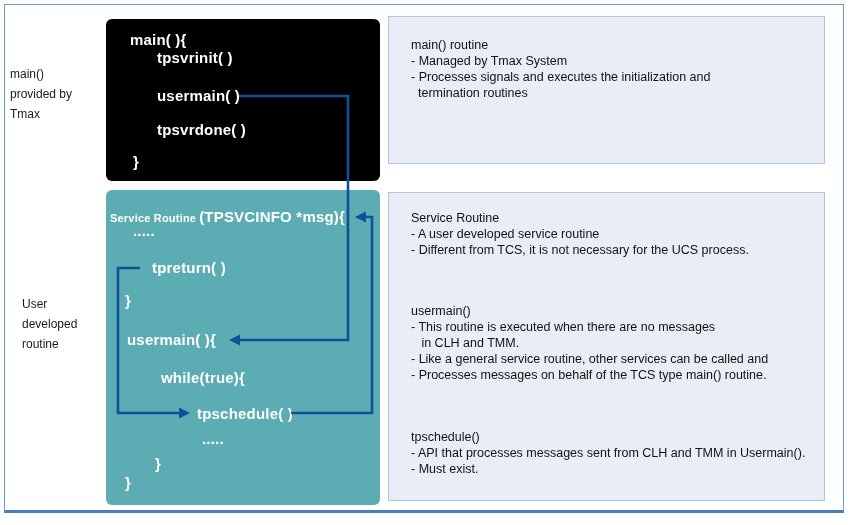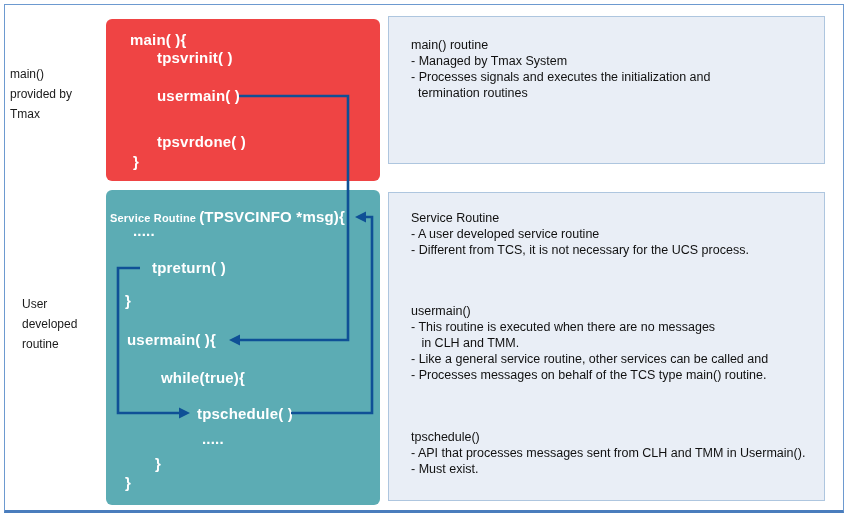--- a/index.html
+++ b/index.html
@@ -13,21 +13,21 @@
     border:1px solid #6d9ad0; border-bottom:3px solid #4a7dbd;
     background:transparent;
   }
   
   .side-label {
     position:absolute; color:#1a1a1a; font-size:12px; line-height:20px;
     white-space:pre;
   }
   
   .code-box { position:absolute; border-radius:6px; }
-  #main-box { left:106px; top:19px;  width:274px; height:162px; background:#ef4444; }
+  #main-box { left:106px; top:19px;  width:274px; height:162px; background:#000000; }
   #user-box { left:106px; top:190px; width:274px; height:315px; background:#5cacb4; }
   .code {
     position:absolute; color:#ffffff; font-weight:bold; font-size:15px;
     white-space:pre; letter-spacing:0.2px;
   }
   .code-small { font-size:11px; font-weight:bold; }
   .hdr { display:flex; align-items:baseline; gap:3px; }
   
   .panel {
     position:absolute; left:388px; width:437px;
@@ -55,21 +55,21 @@
 Tmax</div>
 
   <div class="side-label" style="left:22px; top:294px;">User
 developed
 routine</div>
 
   <div class="code-box" id="main-box">
     <span class="code" style="left:24px;  top:12px;">main( ){</span>
     <span class="code" style="left:51px;  top:30px;">tpsvrinit( )</span>
     <span class="code" style="left:51px;  top:68px;">usermain( )</span>
-    <span class="code" style="left:51px;  top:102px;margin-top:12px;">tpsvrdone( )</span>
+    <span class="code" style="left:51px;  top:102px;">tpsvrdone( )</span>
     <span class="code" style="left:27px;  top:134px;">}</span>
   </div>
 
   <div class="code-box" id="user-box">
     <div class="code hdr" style="left:4px; top:18px;">
       <span class="code-small">Service Routine</span>
       <span>(TPSVCINFO *msg){</span>
     </div>
     <span class="code" style="left:27px;  top:32px;">.....</span>
     <span class="code" style="left:46px;  top:69px;">tpreturn( )</span>

